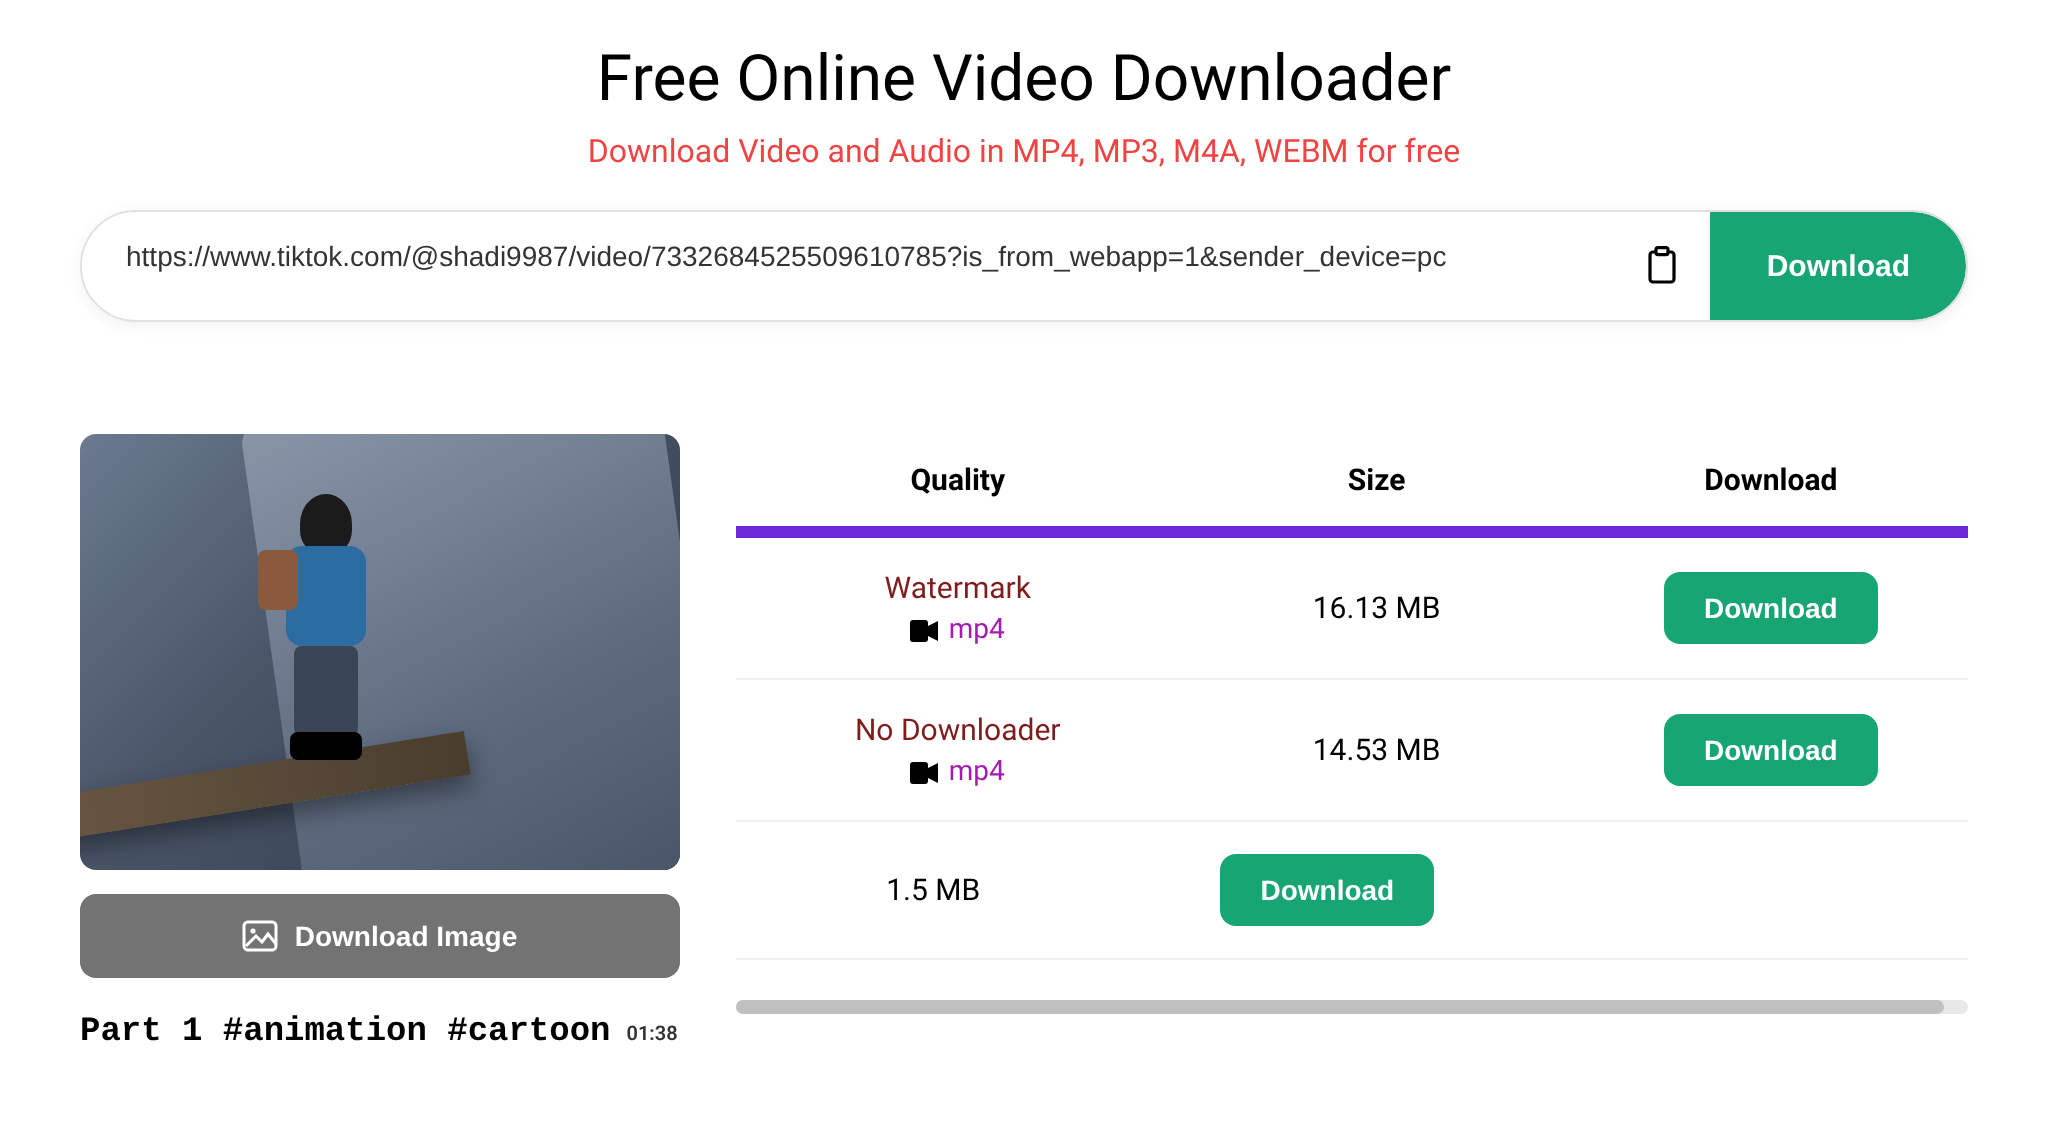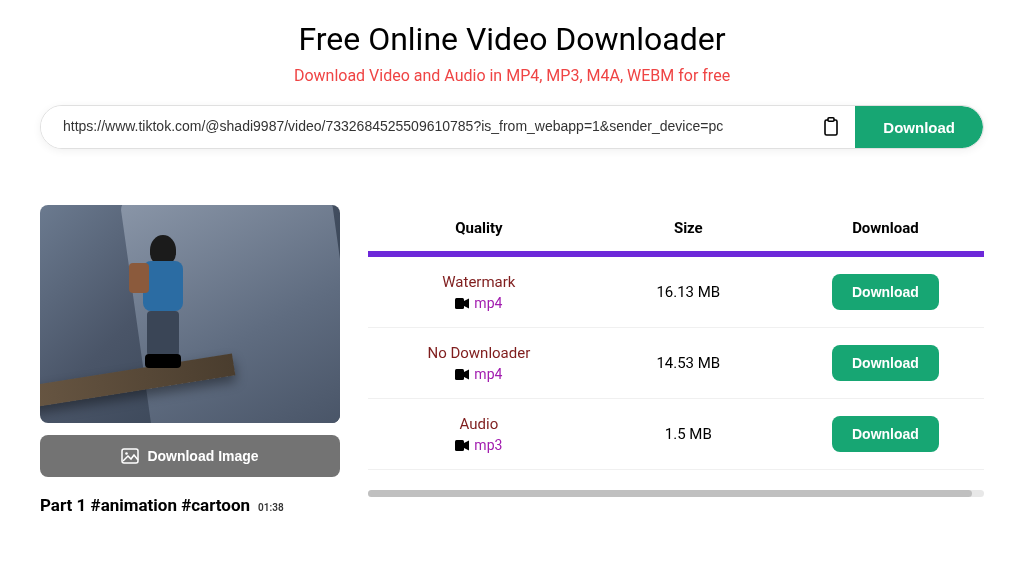--- a/index.html
+++ b/index.html
@@ -27,26 +27,26 @@
       color: #000;
       margin-bottom: 8px;
     }
     .subtitle {
       font-size: 16px;
       color: #ef4444;
       font-weight: 400;
     }
     .search-bar {
       display: flex;
-      align-items: flex-end;
+      align-items: flex-start;
       border: 1px solid #e0e0e0;
       border-radius: 30px;
       overflow: hidden;
       box-shadow: 0 2px 8px rgba(0,0,0,0.06);
-      height: 44px;
+      height: 56px;
       margin-bottom: 56px;
     }
     .url-input {
       flex: 1;
       border: none;
       padding: 14px 22px;
       font-size: 14px;
       outline: none;
       color: #333;
     }
@@ -177,20 +177,21 @@
       margin-top: 18px;
       display: flex;
       align-items: baseline;
       gap: 8px;
       flex-wrap: wrap;
     }
     .video-title {
       font-size: 17px;
       font-weight: 700;
       color: #000;
+      font-family: Liberation Mono, monospace;
     }
     .video-duration {
       font-size: 10px;
       color: #333;
       font-weight: 600;
     }
     .right-panel {
       flex: 1;
       min-width: 0;
     }
@@ -363,32 +364,20 @@
               <span>mp4</span>
             </div>
           </div>
           <div class="col-size size-cell">14.53 MB</div>
           <div class="col-download dl-cell">
             <button class="dl-btn">Download</button>
           </div>
         </div>
 
         <div class="table-row">
-          <div class="col-quality quality-cell">
-            <div class="quality-label">Audio</div>
-            <div class="format-line">
-              <span>
-                <svg width="14" height="11" viewBox="0 0 14 11" fill="#000">
-                    <rect x="0" y="0" width="9" height="11" rx="1.5"></rect>
-                    <path d="M9 3 L14 0.5 V10.5 L9 8 Z"></path>
-                  </svg>
-              </span>
-              <span>mp3</span>
-            </div>
-          </div>
           <div class="col-size size-cell">1.5 MB</div>
           <div class="col-download dl-cell">
             <button class="dl-btn">Download</button>
           </div>
         </div>
       </div>
 
       <div class="scrollbar-track">
         <div class="scrollbar-thumb"></div>
       </div>

